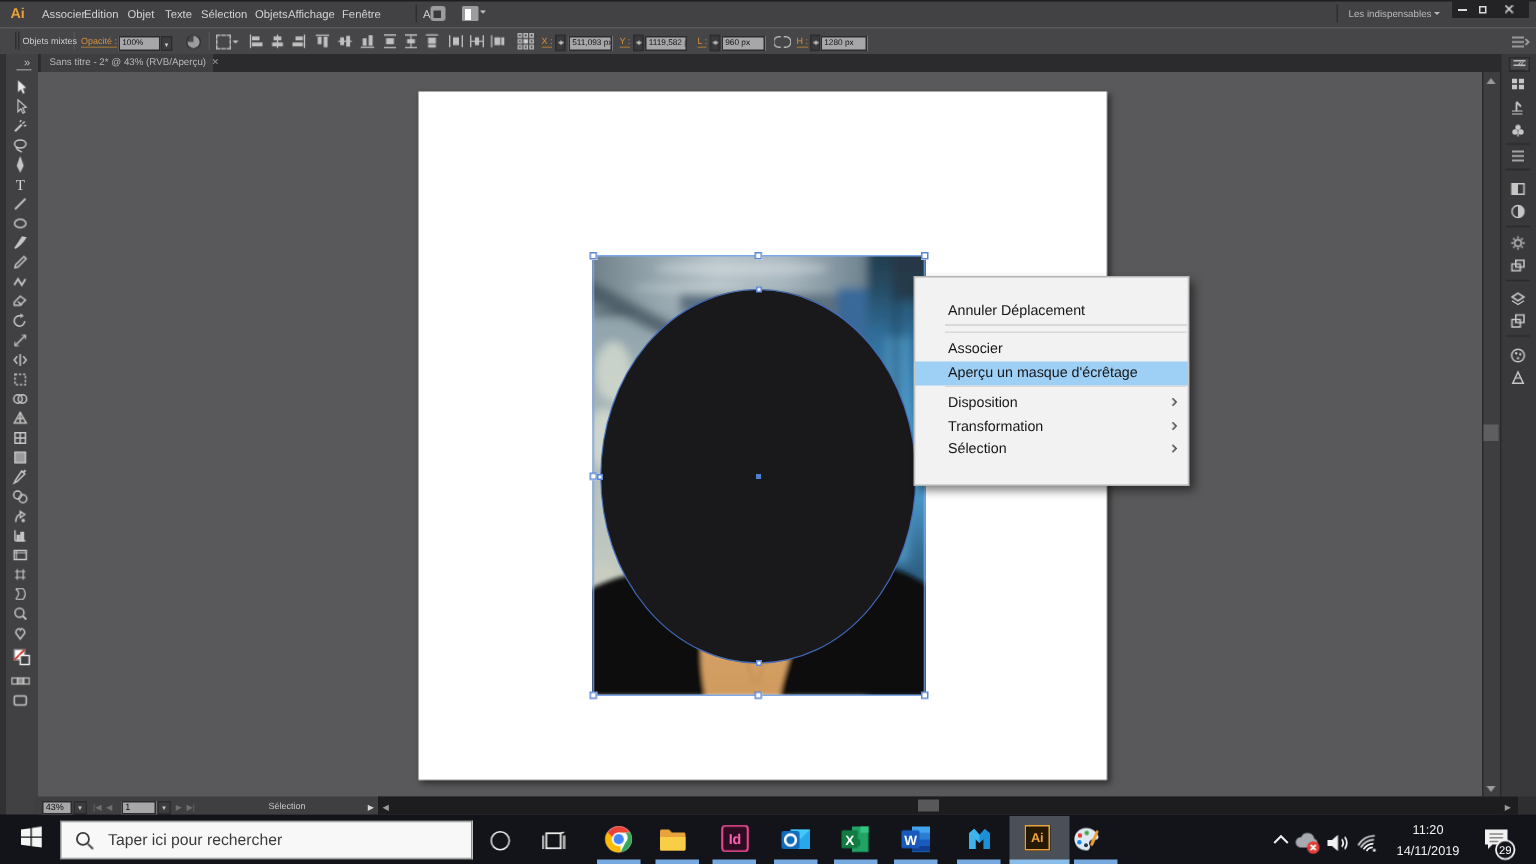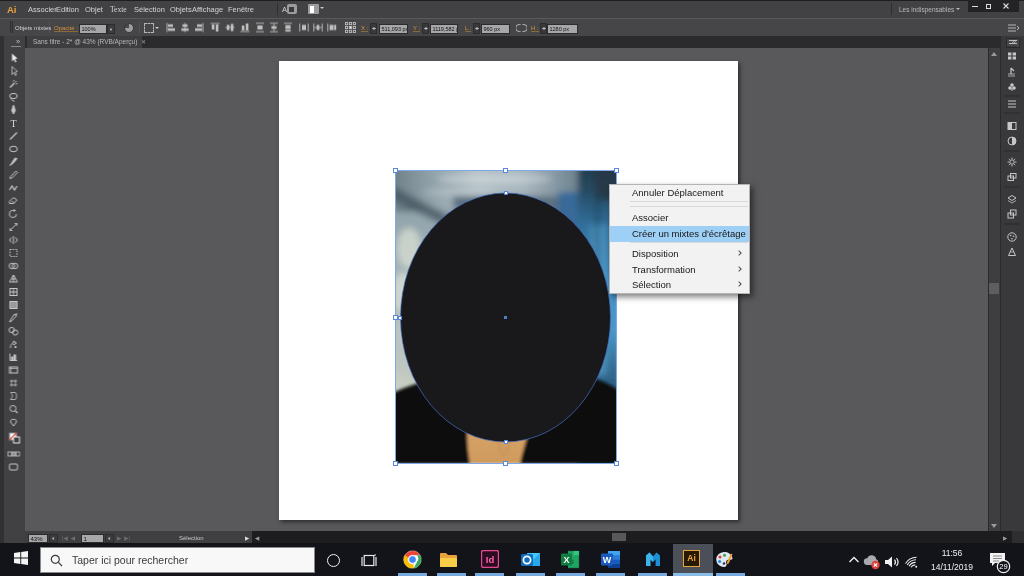--- a/index.html
+++ b/index.html
@@ -22,22 +22,22 @@
   #leftrail { left:0; top:36px; width:4px; height:507px; background:#313133; }
   #toolpanel { left:4px; top:36px; width:21px; height:507px; background:#414143; }
   #canvas { left:25px; top:48px; width:963px; height:483px; background:#59595b; }
   #artboard { left:279px; top:61px; width:459px; height:459px; background:#fff; box-shadow:2px 2px 4px rgba(0,0,0,.5); }
   #vscroll { left:988px; top:48px; width:12px; height:483px; background:#3e3e40; border-left:1px solid #2a2a2c; }
   #vthumb { left:989px; top:283px; width:10px; height:11px; background:#5e5e60; }
   #dock { left:1000px; top:36px; width:24px; height:507px; background:#39393b; border-left:1px solid #2a2a2c; }
   #statusbar { left:23px; top:531px; width:1001px; height:12px; background:#3f3f41; }
   #hscroll { left:252px; top:531px; width:760px; height:12px; background:#1d1d1f; }
   #hthumb { left:612px; top:533px; width:14px; height:8px; background:#58585a; }
-  #ctxmenu { left:609px; top:184px; width:141px; background:#f2f2f2; border:1px solid #b4b4b4;
-             box-shadow:3px 3px 6px rgba(0,0,0,.5); padding:0 0; z-index:40; }
+  #ctxmenu { left:609px; top:184px; width:184px; background:#f2f2f2; border:1px solid #b4b4b4;
+             box-shadow:3px 3px 6px rgba(0,0,0,.5); padding:15px 0; z-index:40; }
   .mi { height:15.5px; line-height:15.5px; padding-left:22px; font-size:9.5px; color:#151515; position:relative; white-space:nowrap; }
   .mi.dis { color:#a2a2a2; }
   .mi.hl { background:#9ecff5; }
   .mi .sub { position:absolute; right:8px; top:5px; width:4px; height:4px;
              border-top:1px solid #4a4a4a; border-right:1px solid #4a4a4a; transform:rotate(45deg); }
   .mi.dis .sub { border-color:#a2a2a2; }
   .msep { height:1px; background:#d8d8d8; margin:.5px 1px 3.5px 20px; }
   #selbox { left:395px; top:170px; width:222px; height:294px; border:1px solid #7ea9e8; z-index:20; }
   .hdl { position:absolute; width:5px; height:5px; background:#fff; border:1px solid #5c87d5; z-index:25; }
   .anc { position:absolute; width:4px; height:4px; background:#fff; border:1px solid #5c87d5; z-index:25; }
@@ -49,21 +49,21 @@
   .tico { position:absolute; z-index:62; }
 </style>
 </head>
 <body>
 
 <div class="abs" id="titlebar"></div>
 <div class="abs" style="left:7px;top:3.5px;color:#e9a13b;font-size:9.5px;font-weight:bold;z-index:5;">Ai</div>
 <span class="mtx" style="left:28px;">Associer</span>
 <span class="mtx" style="left:55.5px;">Edition</span>
 <span class="mtx" style="left:85px;">Objet</span>
-<span class="mtx" style="left:109.5px;font-family:Liberation Serif, serif;">Texte</span>
+<span class="mtx" style="left:109.5px;">Texte</span>
 <span class="mtx" style="left:134px;">Sélection</span>
 <span class="mtx" style="left:169.5px;">Objets</span>
 <span class="mtx" style="left:191.5px;">Affichage</span>
 <span class="mtx" style="left:227.5px;">Fenêtre</span>
 <span class="mtx" style="left:257.5px;margin-left:24px;">Aide</span>
 <div class="abs" style="left:277px;top:3px;width:1px;height:12px;background:#2e2e30;z-index:5;"></div>
 <div class="abs" style="left:286.5px;top:4px;width:10px;height:10px;background:#9c9c9e;border-radius:2px;z-index:5;"></div>
 <div class="abs" style="left:289px;top:6.5px;width:5px;height:5px;background:#3a3a3c;z-index:6;"></div>
 <div class="abs" style="left:308px;top:4px;width:11px;height:10px;background:#9c9c9e;border-radius:1px;z-index:5;"></div>
 <div class="abs" style="left:309.5px;top:5.5px;width:4px;height:7px;background:#fff;z-index:6;"></div>
@@ -405,21 +405,21 @@
 <div class="anc" style="left:503.5px;top:191px;"></div>
 <div class="anc" style="left:398px;top:315.5px;"></div>
 <div class="anc" style="left:503.5px;top:440px;"></div>
 <div class="abs" style="left:504px;top:316px;width:3px;height:3px;background:#4d7fd0;z-index:25;"></div>
 
 <div class="abs" id="ctxmenu">
   <div class="mi">Annuler Déplacement</div>
   <div class="msep"></div>
   <div class="msep"></div>
   <div class="mi">Associer</div>
-  <div class="mi hl">Créer un mixtes d'écrêtage</div>
+  <div class="mi hl">Aperçu un masque d'écrêtage</div>
   <div class="msep"></div>
   <div class="mi">Disposition<span class="sub"></span></div>
   <div class="mi">Transformation<span class="sub"></span></div>
   <div class="mi">Sélection<span class="sub"></span></div>
 </div>
 
 <div class="abs" id="vscroll"></div>
 <div class="abs" id="vthumb"></div>
 <svg class="abs" style="left:990px;top:51px;z-index:5;" width="8" height="6" viewBox="0 0 8 6">
     <path d="M4,1 L7,5 H1 Z" fill="#9a9a9c"></path>
@@ -608,20 +608,20 @@
 </svg>
 <svg class="tico" style="left:904px;top:555px;" width="16" height="13" viewBox="0 0 16 13">
   <g fill="none" stroke="#f0f0f0" stroke-width="1.1">
   <path d="M1.5,8.5 A13,13 0 0 1 12.5,2.2"></path>
   <path d="M3.2,10 A10.5,10.5 0 0 1 12,4.8"></path>
   <path d="M5,11.3 A8,8 0 0 1 11.6,7.4"></path>
   <path d="M7,12.3 A5,5 0 0 1 11.2,9.9"></path>
     </g>
   <circle cx="12.2" cy="11.8" r="1" fill="#f0f0f0"></circle>
 </svg>
-<div class="traytxt" style="left:924px;top:548px;width:56px;">11:56</div>
+<div class="traytxt" style="left:924px;top:548px;width:56px;">11:20</div>
 <div class="traytxt" style="left:924px;top:562px;width:56px;">14/11/2019</div>
 <svg class="tico" style="left:988px;top:552px;" width="26" height="22" viewBox="0 0 26 22">
   <path d="M2,1 H17 V11 H7 L4,14 V11 H2 Z" fill="#f2f2f2"></path>
   <path d="M5,4 H14 M5,6.5 H14 M5,9 H11" stroke="#888" stroke-width="1"></path>
   <circle cx="15.5" cy="14.5" r="6.2" fill="#13151b" stroke="#f2f2f2" stroke-width="1.2"></circle>
   <text x="15.5" y="17.3" font-size="7.5" fill="#fff" text-anchor="middle" font-family="Liberation Sans">29</text>
 </svg>
 
 </body></html>

